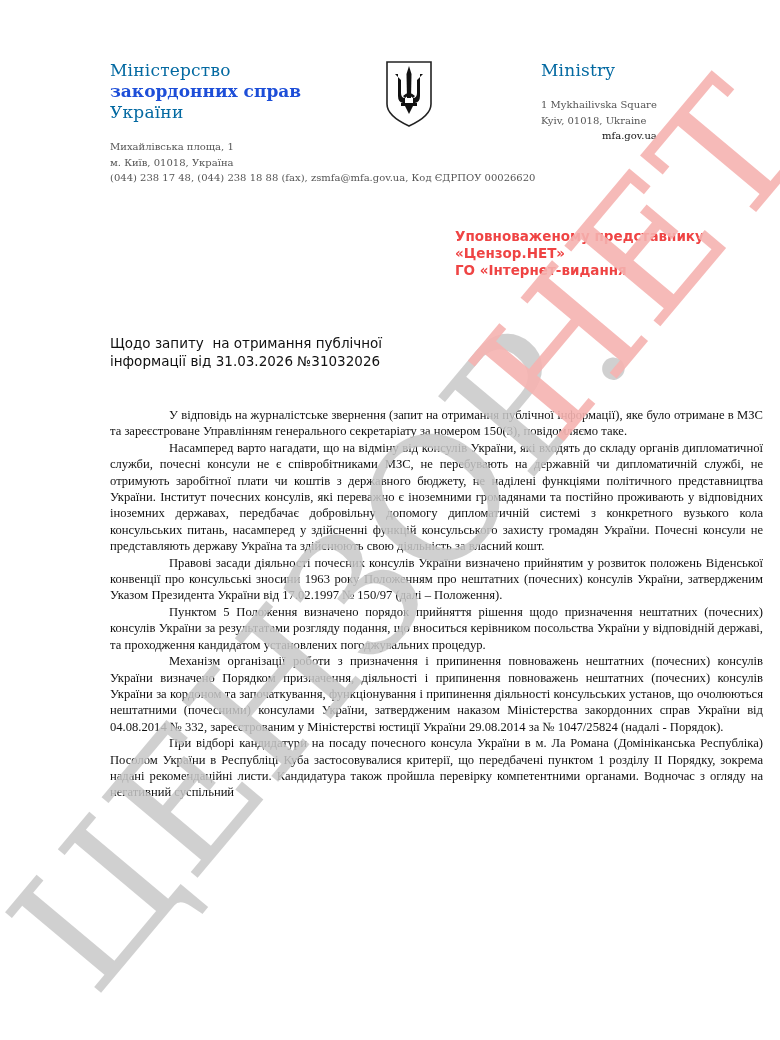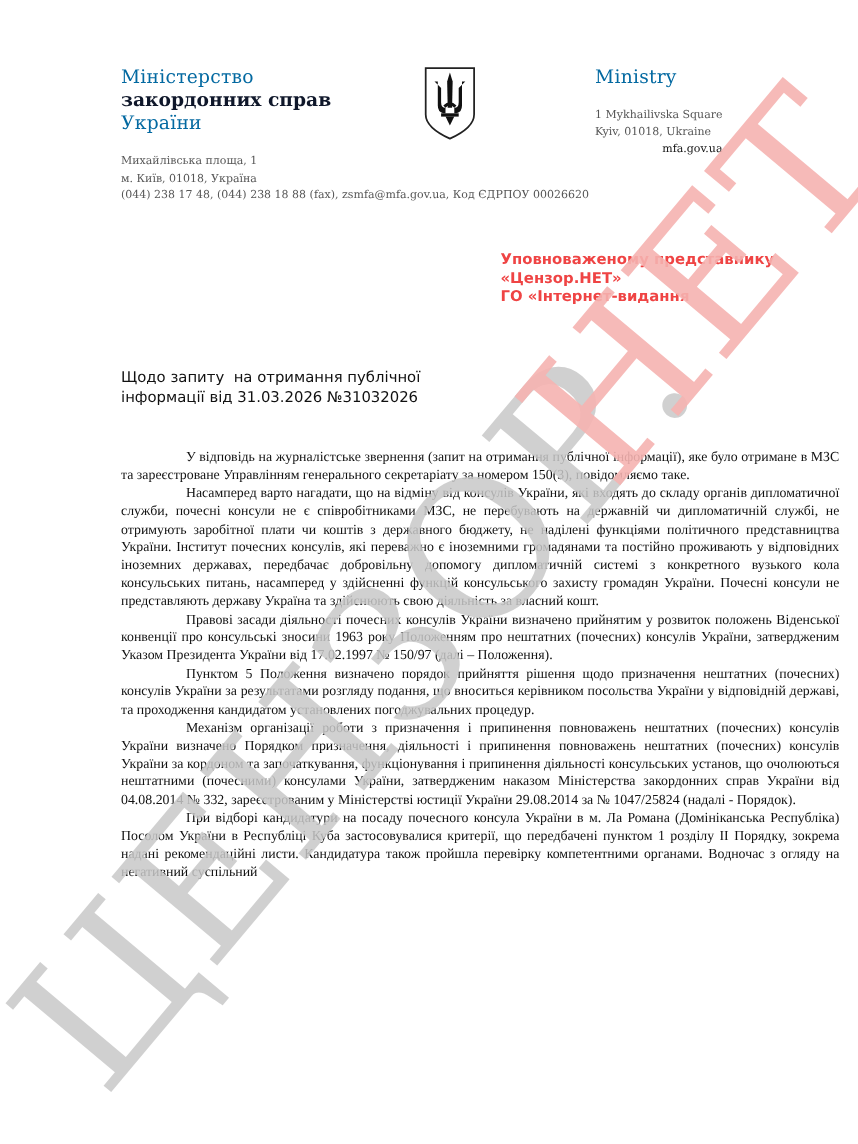--- a/index.html
+++ b/index.html
@@ -1,21 +1,21 @@
 <!DOCTYPE html>
 <html><head>
 <meta charset="utf-8">
 <style>
   html, body { margin:0; padding:0; }
   body { width:780px; height:1040px; background:#ffffff; position:relative; overflow:hidden; font-family:"DejaVu Sans", sans-serif; color:#1a1a1a; }
   .page { position:absolute; inset:0; }
   .hdr-left { position:absolute; left:110px; top:60px; }
   .hdr-right { position:absolute; left:541px; top:60px; }
   .h-light { font-family:"DejaVu Serif", serif; font-size:17px; color:#0369a1; line-height:21px; font-weight:normal; letter-spacing:0.2px; }
-  .h-bold { font-family:"DejaVu Serif", serif; font-size:17px; color:#0f172a; line-height:21px; font-weight:bold; }
+  .h-bold { font-family:"DejaVu Serif", serif; font-size:17px; color:#1d4ed8; line-height:21px; font-weight:bold; }
   .addr { font-family:"DejaVu Serif", serif; font-size:10px; color:#555; line-height:15.5px; margin-top:16px; }
   .addr .strong { font-weight:normal; color:#111;text-align:right; }
   .emblem { position:absolute; left:384px; top:60px; width:50px; height:68px; }
   .recipient { position:absolute; left:455px; top:228px; font-family:"DejaVu Sans", sans-serif; font-weight:bold; font-size:13.5px; line-height:17px; color:#ef4444; }
   .subject { position:absolute; left:110px; top:335px; font-family:"DejaVu Sans", sans-serif; font-size:13.5px; line-height:17.5px; color:#111; }
   .body { position:absolute; left:110px; top:407px; width:653px; font-family:Liberation Serif, serif; font-size:12.6px; line-height:16.4px; color:#111; }
   .body p { margin:0; text-align:justify; text-indent:59px; }
   .watermark { position:absolute; left:0; top:0; width:780px; height:1040px; pointer-events:none; }
 </style>
 </head>

